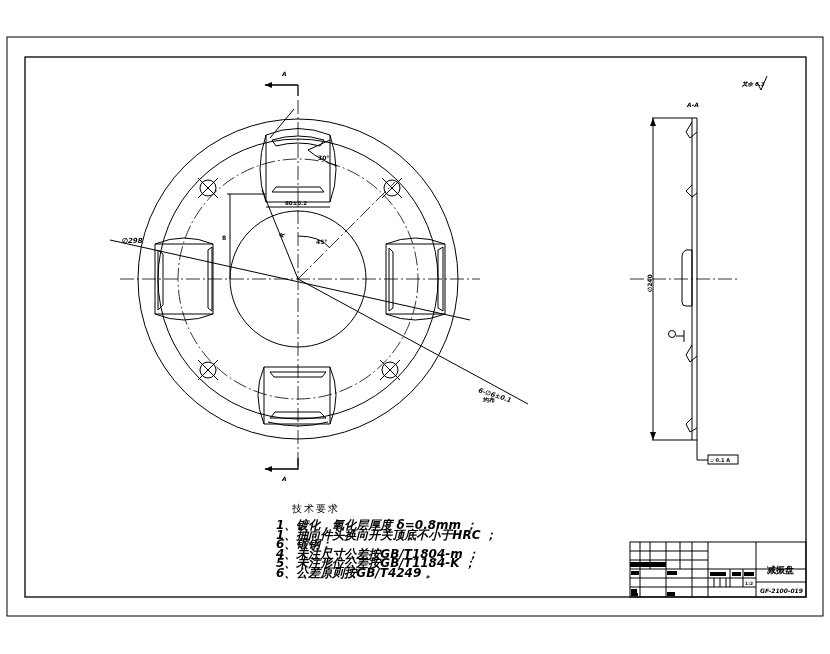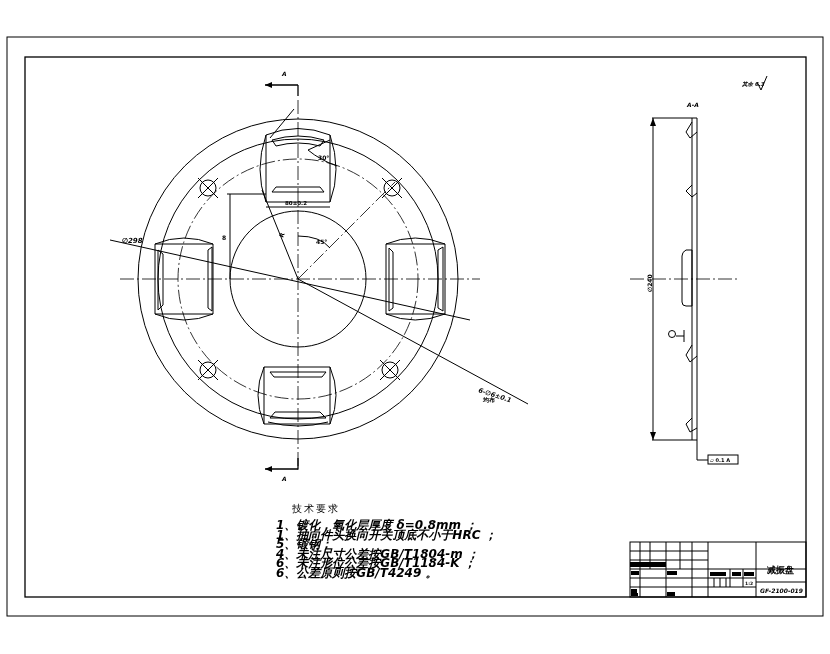--- a/index.html
+++ b/index.html
@@ -203,17 +203,17 @@
     <text x="767" y="573" class="tb-text" font-size="9">减振盘</text>
     <text x="760" y="593" class="tb-text" font-size="6" font-style="italic">GF-2100-019</text>
   </g>
 </svg>
 
 <div class="notes">
   <div class="title">技术要求</div>
   <div style="height:5px"></div>
   <div class="item">1、镀化，氧化层厚度 δ=0.8mm ；</div>
   <div class="item">1、抽向件头换向开关顶底不小于HRC ；</div>
-  <div class="item">5、锻钢；</div>
+  <div class="item">6、锻钢；</div>
   <div class="item">4、未注尺寸公差按GB/T1804-m ；</div>
-  <div class="item">6、未注形位公差按GB/T1184-K ；</div>
+  <div class="item">5、未注形位公差按GB/T1184-K ；</div>
   <div class="item">6、公差原则按GB/T4249 。</div>
 </div>
 
 </body></html>

